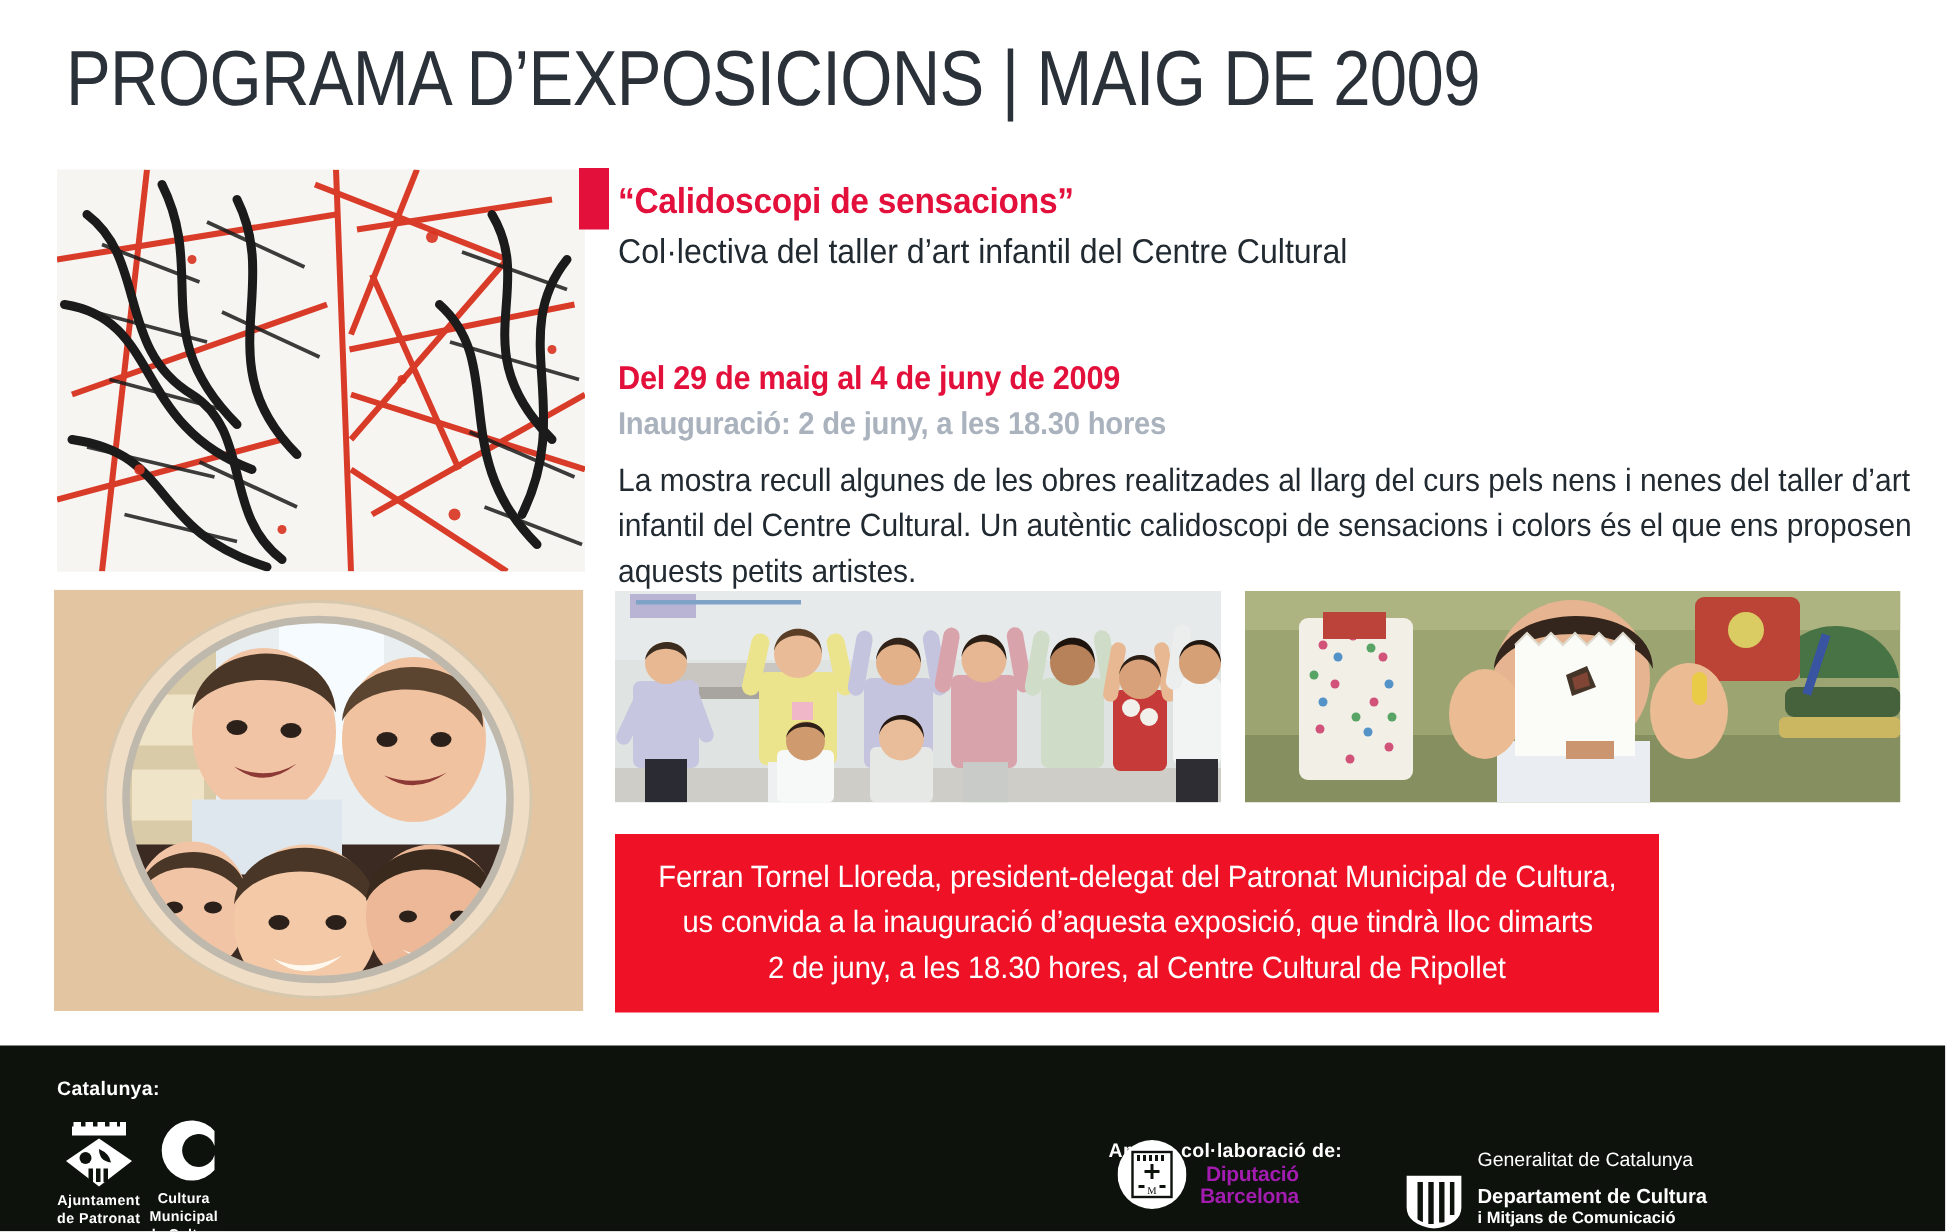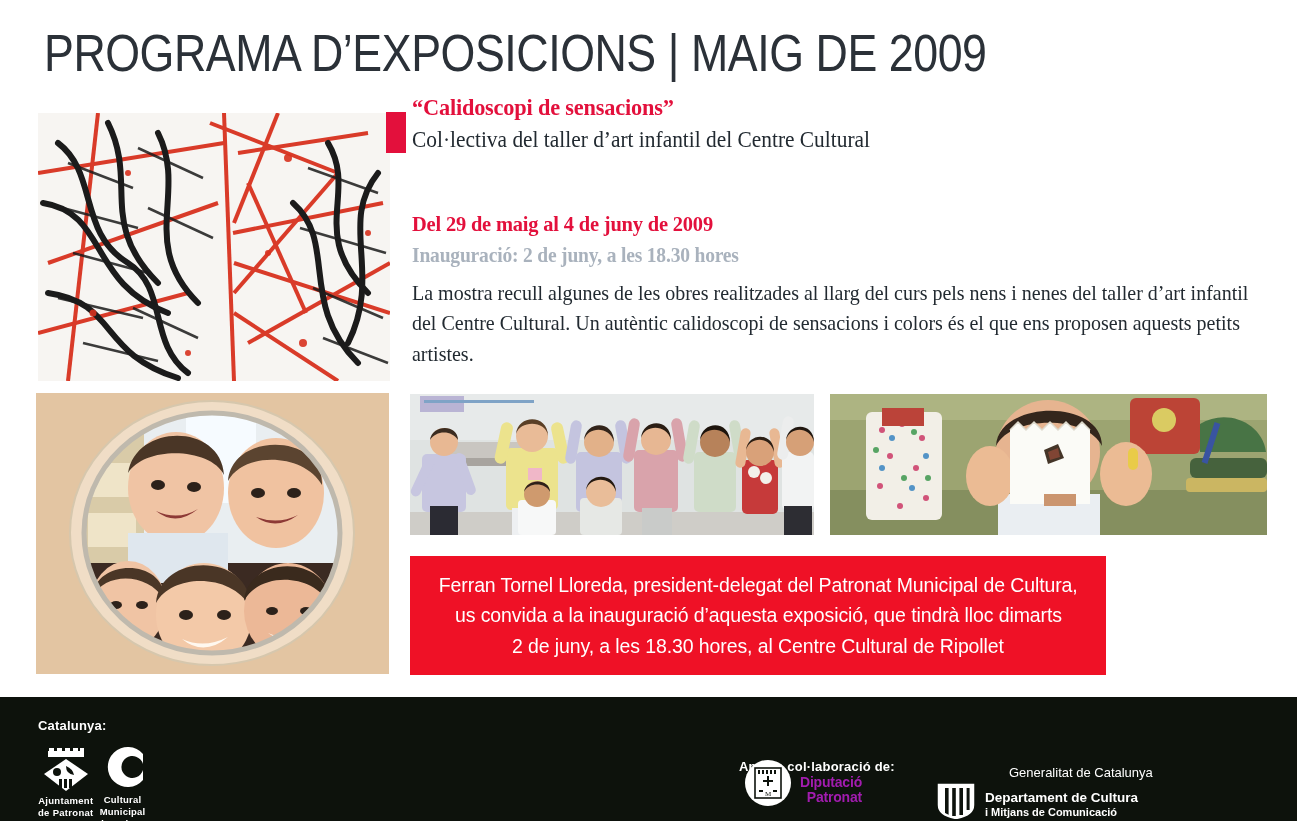--- a/index.html
+++ b/index.html
@@ -54,23 +54,22 @@
     top: 112px;
     width: 20px;
     height: 41px;
     background: #e3103c;
   }
 
   
   .textcol {
     position: absolute;
     left: 412px;
-    top: 92px;
+    top: 120px;
     width: 868px;
-    font-family: Liberation Serif, serif;
   }
   .expo-title {
     color: #e3103c;
     font-size: 24px;
     font-weight: bold;
     letter-spacing: -0.2px;
     line-height: 1.25;
     transform: scaleX(0.93);
     transform-origin: left center;
     white-space: nowrap;
@@ -227,21 +226,21 @@
     line-height: 1.12;
     margin-left: 9px;
     letter-spacing: -0.2px;
     text-align: right;
   }
 
   
   .logo-gen { left: 936px; top: 765px; }
   .logo-gen .shield { width: 40px; height: 40px; }
   .logo-gen .txt { margin-left: 9px; color: #ffffff; }
-  .logo-gen .l1 { font-size: 13px; font-weight: 400; line-height: 1.18; margin-left: 24px; }
+  .logo-gen .l1 { font-size: 13px; font-weight: 400; line-height: 1.18; }
   .logo-gen .l2 { font-size: 13.5px; font-weight: bold; line-height: 1.18; margin-top: 10px; }
   .logo-gen .l3 { font-size: 11px; font-weight: bold; line-height: 1.18; }
 </style>
 </head>
 <body>
 
 <div class="poster">
 
   <div class="poster-title">PROGRAMA D’EXPOSICIONS | MAIG DE 2009</div>
 
@@ -526,21 +525,21 @@
       </div>
     </div>
   </div>
 
   <div class="logo-block logo-pat">
     <div>
       <svg class="cletter" viewBox="0 0 46 46" aria-hidden="true">
         <path d="M44 10 A20 20 0 1 0 44 36 L44 26 A11 11 0 1 1 44 20 Z" fill="#ffffff"></path>
       </svg>
       <div class="cap">
-        <div>Cultural</div>
+        <div>Cultura</div>
         <div>Municipal</div>
         <div>de Cultura</div>
       </div>
     </div>
   </div>
 
   <div class="logo-block logo-dib">
     <svg class="seal" viewBox="0 0 46 46" aria-hidden="true">
       <circle cx="23" cy="23" r="23" fill="#ffffff"></circle>
       <rect x="10" y="8" width="26" height="30" fill="none" stroke="#0d120c" stroke-width="1.6"></rect>
@@ -551,21 +550,21 @@
           <rect x="25" y="10" width="2" height="4"></rect>
         <rect x="29" y="10" width="2" height="4"></rect>
         <path d="M22 16 h2 v4 h4 v2 h-4 v4 h-2 v-4 h-4 v-2 h4 Z"></path>
         <path d="M14 30 h4 v2 h-4 Z"></path>
           <path d="M28 30 h4 v2 h-4 Z"></path>
         <text x="23" y="36" font-size="7" font-family="'Liberation Serif', serif" text-anchor="middle">M</text>
       </g>
     </svg>
     <div class="txt">
       <div>Diputació</div>
-      <div>Patronat</div>
+      <div>Barcelona</div>
     </div>
   </div>
 
   <div class="logo-block logo-gen">
     <svg class="shield" viewBox="0 0 40 40" aria-hidden="true">
       <path d="M3 6 h34 v20 q0 10 -17 13 q-17 -3 -17 -13 Z" fill="#ffffff"></path>
       <g fill="#0d120c">
         <rect x="9" y="9" width="3.6" height="27"></rect>
         <rect x="16.2" y="9" width="3.6" height="28"></rect>
         <rect x="23.4" y="9" width="3.6" height="27"></rect>

